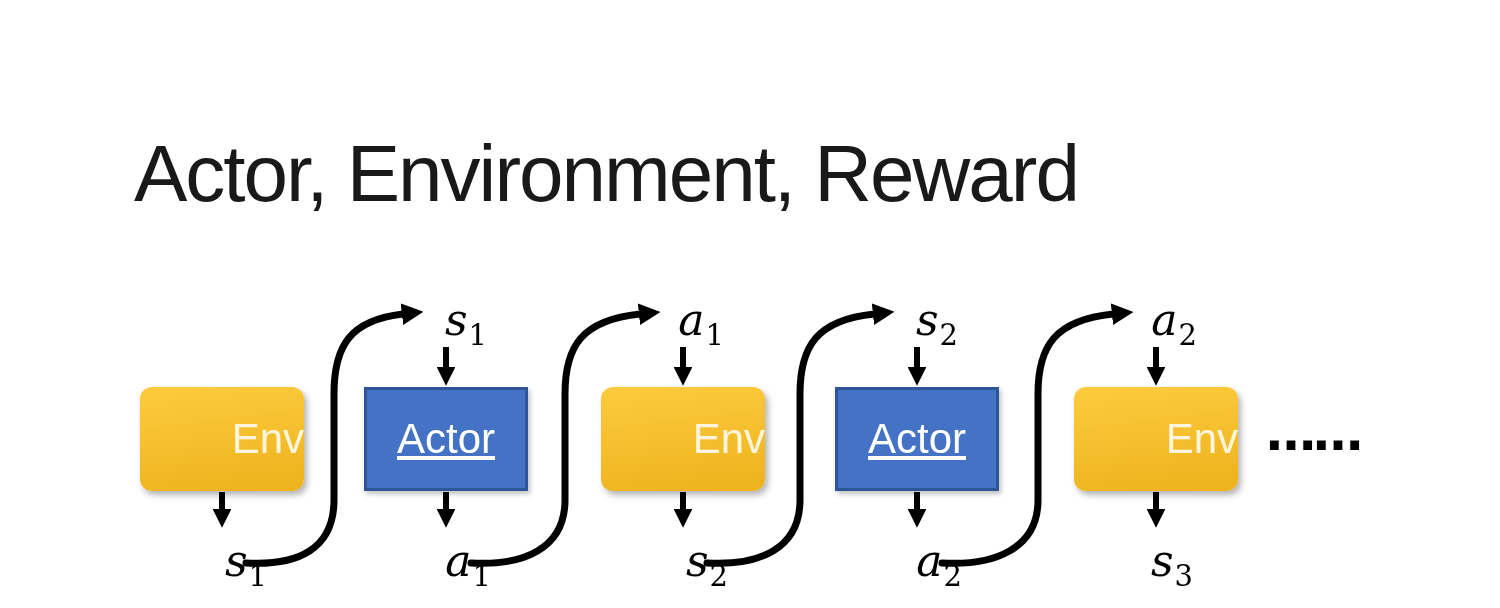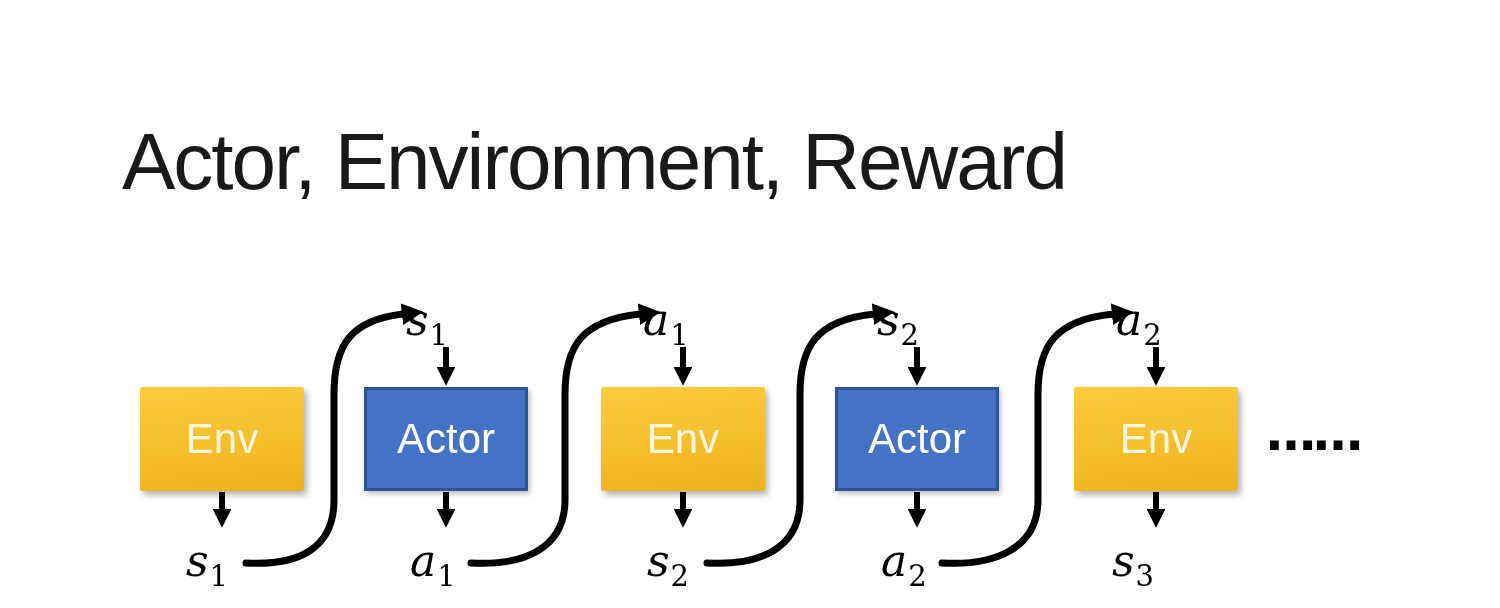--- a/index.html
+++ b/index.html
@@ -8,44 +8,46 @@
     background: var(--background, #fff);
     font-family: "Liberation Sans", sans-serif;
     overflow: hidden;
   }
   #slide { position: relative; width: 1500px; height: 608px; }
 
   .title {
     position: absolute; left: 118px; top: 112px;
     font-size: 80px; font-weight: 300; letter-spacing: -2px;
     line-height: 1.15; color: var(--title-text, #191919);
-    white-space: nowrap; margin: 4px;
+    white-space: nowrap; margin: 16px;
   }
 
   .box {
     position: absolute; width: 164px; height: 104px;
     box-sizing: border-box;
     display: flex; align-items: center; justify-content: center;
     font-size: 42px; line-height: 1;
   }
   .box.env {
     background: linear-gradient(173deg, var(--env-fill-top, #FDCB3F) 0%, var(--env-fill-bottom, #EDB21C) 100%);
     color: var(--env-text, #FDF6DC);
-    border-radius: 2px;
+    border-radius: 12px;
     box-shadow: 3px 4px 6px rgba(0,0,0,0.30);
+    justify-content: flex-end;
   }
   .box.actor {
     background: var(--actor-fill, #4472C4);
     border: 3px solid var(--actor-border, #2F5597);
     color: var(--actor-text, #FFFFFF);
     box-shadow: 2px 3px 5px rgba(0,0,0,0.25);
+    text-decoration: underline;
   }
 
   .mlabel {
-    position: absolute; width: 80px; text-align: left;
+    position: absolute; width: 80px; text-align: right;
     font-family: "DejaVu Serif", serif; font-style: italic;
     font-size: 44px; line-height: 1; color: #000;
     white-space: nowrap;
   }
   .mlabel sub {
     font-style: normal; font-size: 29px;
     position: relative; top: 10px; left: 1px;
     vertical-align: baseline;
   }
 

